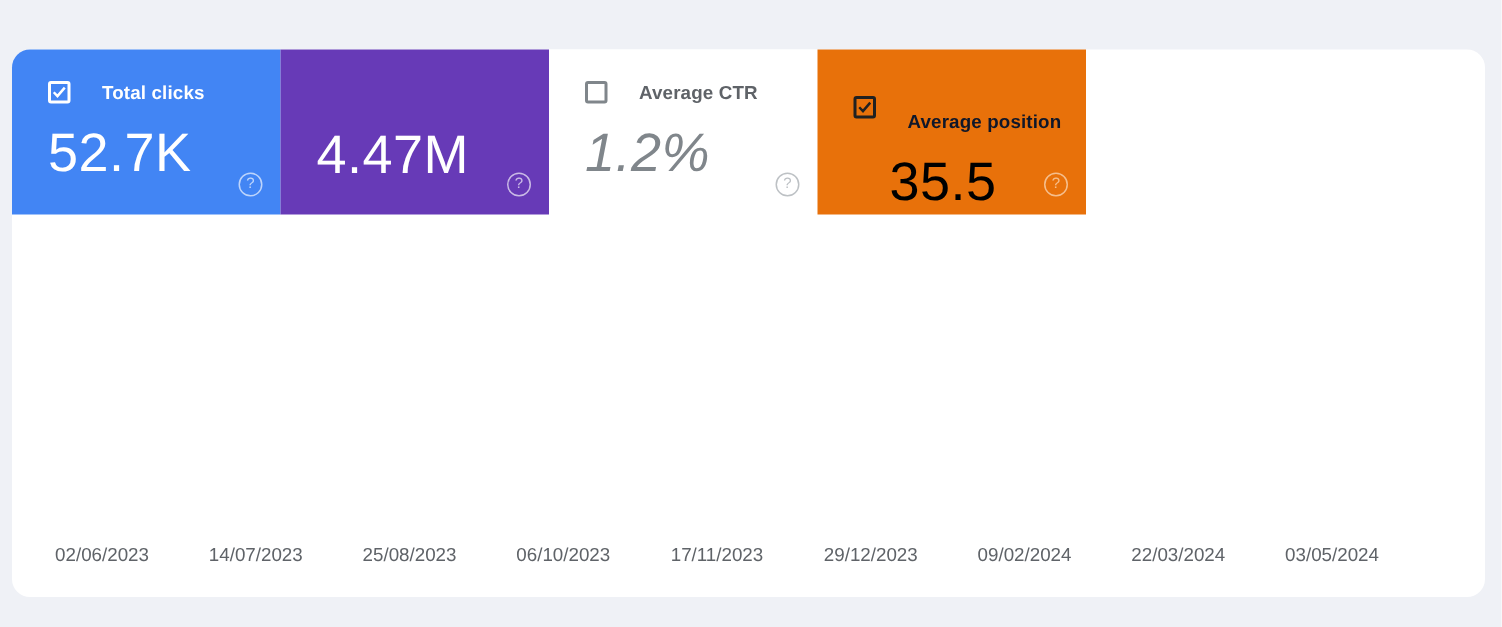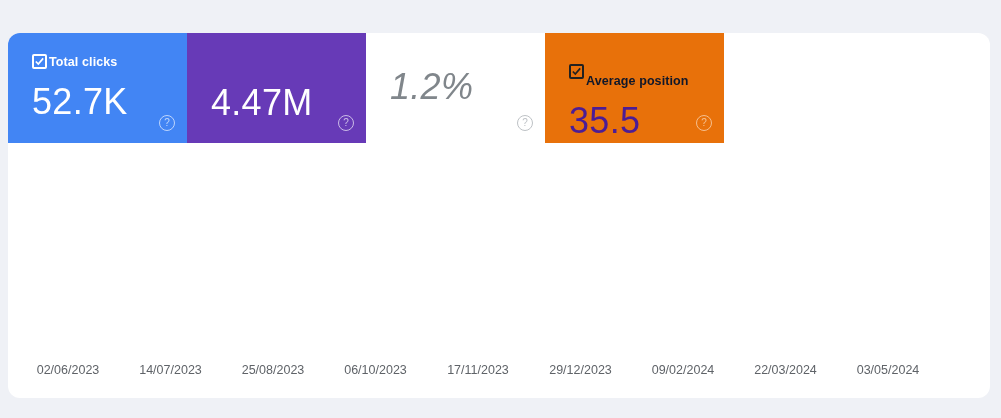--- a/index.html
+++ b/index.html
@@ -11,21 +11,21 @@
   .panel{
     position:absolute;left:8px;top:33px;width:982px;height:365px;
     background:#ffffff;border-radius:12px;
   }
   .cards{display:flex;height:110px;}
   .card{
     width:179px;height:110px;position:relative;box-sizing:border-box;
     padding:21px 0 0 24px;cursor:pointer;flex:0 0 auto;
   }
   .card:first-child{border-top-left-radius:12px;}
-  .card-top{display:flex;align-items:center;gap:2px;}
+  .card-top{display:flex;align-items:center;gap:21px;}
   .cb{
     width:11px;height:11px;border:2px solid currentColor;border-radius:2px;
     display:flex;align-items:center;justify-content:center;flex:0 0 auto;
   }
   .cb svg{width:11px;height:11px;display:block;}
   .card-label{font-size:12.5px;font-weight:700;letter-spacing:.1px;white-space:nowrap;}
   .card-value{font-size:36px;font-weight:400;margin-top:12px;letter-spacing:.3px;}
   .help{
     position:absolute;right:12px;bottom:12px;width:14px;height:14px;
     border:1.5px solid currentColor;border-radius:50%;
@@ -52,34 +52,42 @@
       <div class="card-value" style="color: rgb(255, 255, 255);">52.7K</div>
       <span class="help" style="color: rgb(255, 255, 255);">?</span>
     </div>
 
     <div class="card" id="card-1" style="background: rgb(103, 58, 183);">
       <div class="card-value" style="color: rgb(255, 255, 255); margin-top: 28px;">4.47M</div>
       <span class="help" style="color: rgb(255, 255, 255);">?</span>
     </div>
 
     <div class="card" id="card-2" style="background: rgb(255, 255, 255);">
+      <div class="card-top">
+        <span class="cb" style="color: rgb(128, 134, 139);">
+          <svg viewBox="0 0 12 12">
+              <path class="ck" d="M2 6 L4.7 8.8 L10 2.6" stroke="currentColor" stroke-width="1.8" fill="none" style="display: none;"></path>
+            </svg>
+        </span>
+        <span class="card-label" style="color: rgb(95, 99, 104);">Average CTR</span>
+      </div>
       <div class="card-value" style="color: rgb(128, 134, 139); font-style: italic;">1.2%</div>
       <span class="help" style="color: rgb(154, 160, 166);">?</span>
     </div>
 
     <div class="card" id="card-3" style="background: rgb(232, 113, 10);">
       <div class="card-top">
         <span class="cb" style="color: rgb(33, 33, 33);">
           <svg viewBox="0 0 12 12">
               <path class="ck" d="M2 6 L4.7 8.8 L10 2.6" stroke="currentColor" stroke-width="1.8" fill="none"></path>
             </svg>
         </span>
         <span class="card-label" style="color: #0f172a; margin-top: 20px;">Average position</span>
       </div>
-      <div class="card-value" style="color: #4c1d95;">35.5</div>
+      <div class="card-value" style="color: #000000; margin-left: 24px;">35.5</div>
       <span class="help" style="color: rgb(252, 232, 212);">?</span>
     </div>
 
   </div>
 
   <div class="chart-wrap">
     <svg id="chart-svg" xmlns="http://www.w3.org/2000/svg" width="982" height="255" viewBox="0 0 982 255">
         <polyline points="NaN,NaN NaN,NaN NaN,NaN NaN,NaN NaN,NaN NaN,NaN NaN,NaN NaN,NaN NaN,NaN NaN,NaN NaN,NaN NaN,NaN NaN,NaN NaN,NaN NaN,NaN NaN,NaN NaN,NaN NaN,NaN NaN,NaN NaN,NaN NaN,NaN NaN,NaN NaN,NaN NaN,NaN NaN,NaN NaN,NaN NaN,NaN NaN,NaN NaN,NaN NaN,NaN NaN,NaN NaN,NaN NaN,NaN NaN,NaN NaN,NaN NaN,NaN NaN,NaN NaN,NaN NaN,NaN NaN,NaN NaN,NaN NaN,NaN NaN,NaN NaN,NaN NaN,NaN NaN,NaN NaN,NaN NaN,NaN NaN,NaN NaN,NaN NaN,NaN NaN,NaN NaN,NaN NaN,NaN NaN,NaN NaN,NaN NaN,NaN NaN,NaN NaN,NaN NaN,NaN NaN,NaN NaN,NaN NaN,NaN NaN,NaN NaN,NaN NaN,NaN NaN,NaN NaN,NaN NaN,NaN NaN,NaN NaN,NaN NaN,NaN NaN,NaN NaN,NaN NaN,NaN NaN,NaN NaN,NaN NaN,NaN NaN,NaN NaN,NaN NaN,NaN NaN,NaN NaN,NaN NaN,NaN NaN,NaN NaN,NaN NaN,NaN NaN,NaN NaN,NaN NaN,NaN NaN,NaN NaN,NaN NaN,NaN NaN,NaN NaN,NaN NaN,NaN NaN,NaN NaN,NaN NaN,NaN NaN,NaN NaN,NaN NaN,NaN NaN,NaN NaN,NaN NaN,NaN NaN,NaN NaN,NaN NaN,NaN NaN,NaN NaN,NaN NaN,NaN NaN,NaN NaN,NaN NaN,NaN NaN,NaN NaN,NaN NaN,NaN NaN,NaN NaN,NaN NaN,NaN NaN,NaN NaN,NaN NaN,NaN NaN,NaN NaN,NaN NaN,NaN NaN,NaN NaN,NaN NaN,NaN NaN,NaN NaN,NaN NaN,NaN NaN,NaN NaN,NaN NaN,NaN NaN,NaN NaN,NaN NaN,NaN NaN,NaN NaN,NaN NaN,NaN NaN,NaN NaN,NaN NaN,NaN NaN,NaN NaN,NaN NaN,NaN NaN,NaN NaN,NaN NaN,NaN NaN,NaN NaN,NaN NaN,NaN NaN,NaN NaN,NaN NaN,NaN NaN,NaN NaN,NaN NaN,NaN NaN,NaN NaN,NaN NaN,NaN NaN,NaN NaN,NaN NaN,NaN NaN,NaN NaN,NaN NaN,NaN NaN,NaN NaN,NaN NaN,NaN NaN,NaN NaN,NaN NaN,NaN NaN,NaN NaN,NaN" fill="none" stroke="#5e35b1" stroke-width="1.8" stroke-linejoin="round" stroke-linecap="round"></polyline>
         <polyline points="NaN,NaN NaN,NaN NaN,NaN NaN,NaN NaN,NaN NaN,NaN NaN,NaN NaN,NaN NaN,NaN NaN,NaN NaN,NaN NaN,NaN NaN,NaN NaN,NaN NaN,NaN NaN,NaN NaN,NaN NaN,NaN NaN,NaN NaN,NaN NaN,NaN NaN,NaN NaN,NaN NaN,NaN NaN,NaN NaN,NaN NaN,NaN NaN,NaN NaN,NaN NaN,NaN NaN,NaN NaN,NaN NaN,NaN NaN,NaN NaN,NaN NaN,NaN NaN,NaN NaN,NaN NaN,NaN NaN,NaN NaN,NaN NaN,NaN NaN,NaN NaN,NaN NaN,NaN NaN,NaN NaN,NaN NaN,NaN NaN,NaN NaN,NaN NaN,NaN NaN,NaN NaN,NaN NaN,NaN NaN,NaN NaN,NaN NaN,NaN NaN,NaN NaN,NaN NaN,NaN NaN,NaN NaN,NaN NaN,NaN NaN,NaN NaN,NaN NaN,NaN NaN,NaN NaN,NaN NaN,NaN NaN,NaN NaN,NaN NaN,NaN NaN,NaN NaN,NaN NaN,NaN NaN,NaN NaN,NaN NaN,NaN NaN,NaN NaN,NaN NaN,NaN NaN,NaN NaN,NaN NaN,NaN NaN,NaN NaN,NaN NaN,NaN NaN,NaN NaN,NaN NaN,NaN NaN,NaN NaN,NaN NaN,NaN NaN,NaN NaN,NaN NaN,NaN NaN,NaN NaN,NaN NaN,NaN NaN,NaN NaN,NaN NaN,NaN NaN,NaN NaN,NaN NaN,NaN NaN,NaN NaN,NaN NaN,NaN NaN,NaN NaN,NaN NaN,NaN NaN,NaN NaN,NaN NaN,NaN NaN,NaN NaN,NaN NaN,NaN NaN,NaN NaN,NaN NaN,NaN NaN,NaN NaN,NaN NaN,NaN NaN,NaN NaN,NaN NaN,NaN NaN,NaN NaN,NaN NaN,NaN NaN,NaN NaN,NaN NaN,NaN NaN,NaN NaN,NaN NaN,NaN NaN,NaN NaN,NaN NaN,NaN NaN,NaN NaN,NaN NaN,NaN NaN,NaN NaN,NaN NaN,NaN NaN,NaN NaN,NaN NaN,NaN NaN,NaN NaN,NaN NaN,NaN NaN,NaN NaN,NaN NaN,NaN NaN,NaN NaN,NaN NaN,NaN NaN,NaN NaN,NaN NaN,NaN NaN,NaN NaN,NaN NaN,NaN NaN,NaN NaN,NaN NaN,NaN NaN,NaN NaN,NaN NaN,NaN NaN,NaN NaN,NaN NaN,NaN NaN,NaN NaN,NaN NaN,NaN NaN,NaN NaN,NaN" fill="none" stroke="#e8710a" stroke-width="1.8" stroke-linejoin="round" stroke-linecap="round"></polyline>
         <polyline points="NaN,NaN NaN,NaN NaN,NaN NaN,NaN NaN,NaN NaN,NaN NaN,NaN NaN,NaN NaN,NaN NaN,NaN NaN,NaN NaN,NaN NaN,NaN NaN,NaN NaN,NaN NaN,NaN NaN,NaN NaN,NaN NaN,NaN NaN,NaN NaN,NaN NaN,NaN NaN,NaN NaN,NaN NaN,NaN NaN,NaN NaN,NaN NaN,NaN NaN,NaN NaN,NaN NaN,NaN NaN,NaN NaN,NaN NaN,NaN NaN,NaN NaN,NaN NaN,NaN NaN,NaN NaN,NaN NaN,NaN NaN,NaN NaN,NaN NaN,NaN NaN,NaN NaN,NaN NaN,NaN NaN,NaN NaN,NaN NaN,NaN NaN,NaN NaN,NaN NaN,NaN NaN,NaN NaN,NaN NaN,NaN NaN,NaN NaN,NaN NaN,NaN NaN,NaN NaN,NaN NaN,NaN NaN,NaN NaN,NaN NaN,NaN NaN,NaN NaN,NaN NaN,NaN NaN,NaN NaN,NaN NaN,NaN NaN,NaN NaN,NaN NaN,NaN NaN,NaN NaN,NaN NaN,NaN NaN,NaN NaN,NaN NaN,NaN NaN,NaN NaN,NaN NaN,NaN NaN,NaN NaN,NaN NaN,NaN NaN,NaN NaN,NaN NaN,NaN NaN,NaN NaN,NaN NaN,NaN NaN,NaN NaN,NaN NaN,NaN NaN,NaN NaN,NaN NaN,NaN NaN,NaN NaN,NaN NaN,NaN NaN,NaN NaN,NaN NaN,NaN NaN,NaN NaN,NaN NaN,NaN NaN,NaN NaN,NaN NaN,NaN NaN,NaN NaN,NaN NaN,NaN NaN,NaN NaN,NaN NaN,NaN NaN,NaN NaN,NaN NaN,NaN NaN,NaN NaN,NaN NaN,NaN NaN,NaN NaN,NaN NaN,NaN NaN,NaN NaN,NaN NaN,NaN NaN,NaN NaN,NaN NaN,NaN NaN,NaN NaN,NaN NaN,NaN NaN,NaN NaN,NaN NaN,NaN NaN,NaN NaN,NaN NaN,NaN NaN,NaN NaN,NaN NaN,NaN NaN,NaN NaN,NaN NaN,NaN NaN,NaN NaN,NaN NaN,NaN NaN,NaN NaN,NaN NaN,NaN NaN,NaN NaN,NaN NaN,NaN NaN,NaN NaN,NaN NaN,NaN NaN,NaN NaN,NaN NaN,NaN NaN,NaN NaN,NaN NaN,NaN NaN,NaN NaN,NaN NaN,NaN NaN,NaN NaN,NaN NaN,NaN NaN,NaN NaN,NaN NaN,NaN NaN,NaN NaN,NaN NaN,NaN NaN,NaN" fill="none" stroke="#4c8df5" stroke-width="1.8" stroke-linejoin="round" stroke-linecap="round"></polyline>

